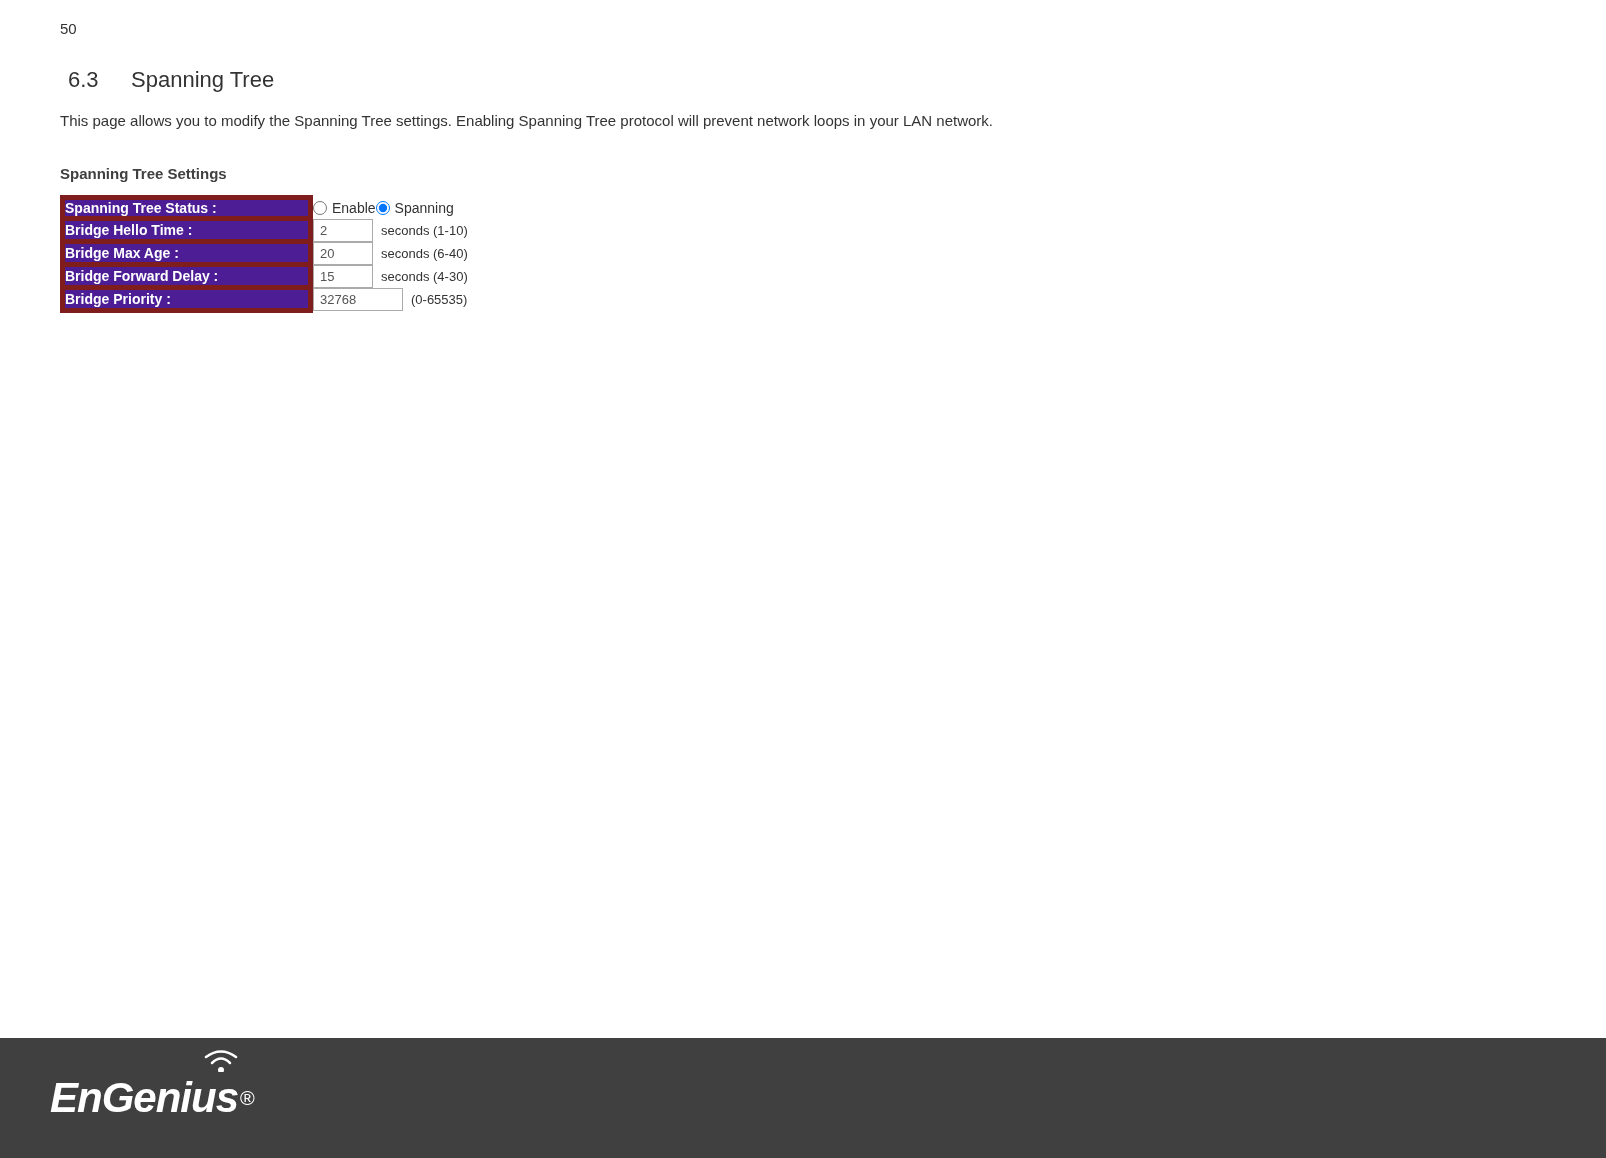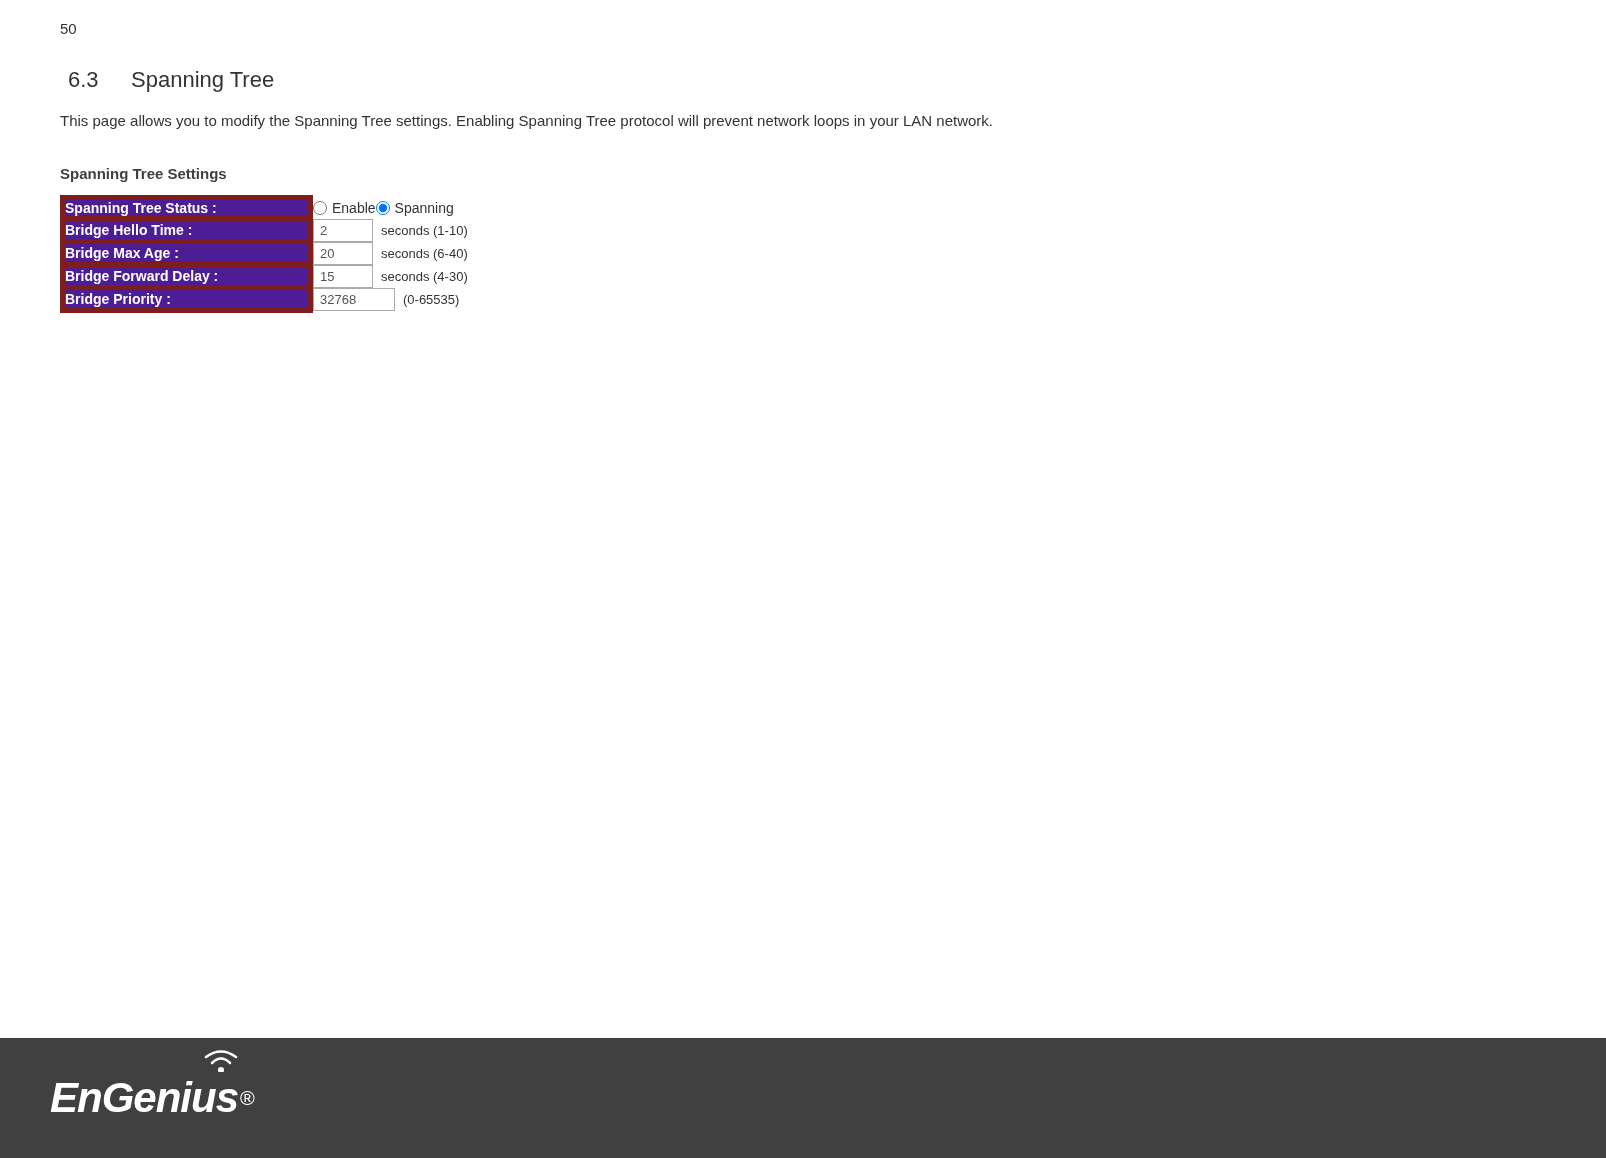--- a/index.html
+++ b/index.html
@@ -225,21 +225,21 @@
           </div>
         </td>
       </tr>
 
       <tr>
         <td class="label-cell">
           <span>Bridge Priority :</span>
         </td>
         <td class="value-cell-td">
           <div class="value-inner">
-            <input type="text" value="32768" style="width: 82px;">
+            <input type="text" value="32768" style="width: 90px;">
             <span class="unit-text">(0-65535)</span>
           </div>
         </td>
       </tr>
     </tbody>
   </table>
 </div>
 
 <div class="footer">
   <div class="logo-container">

